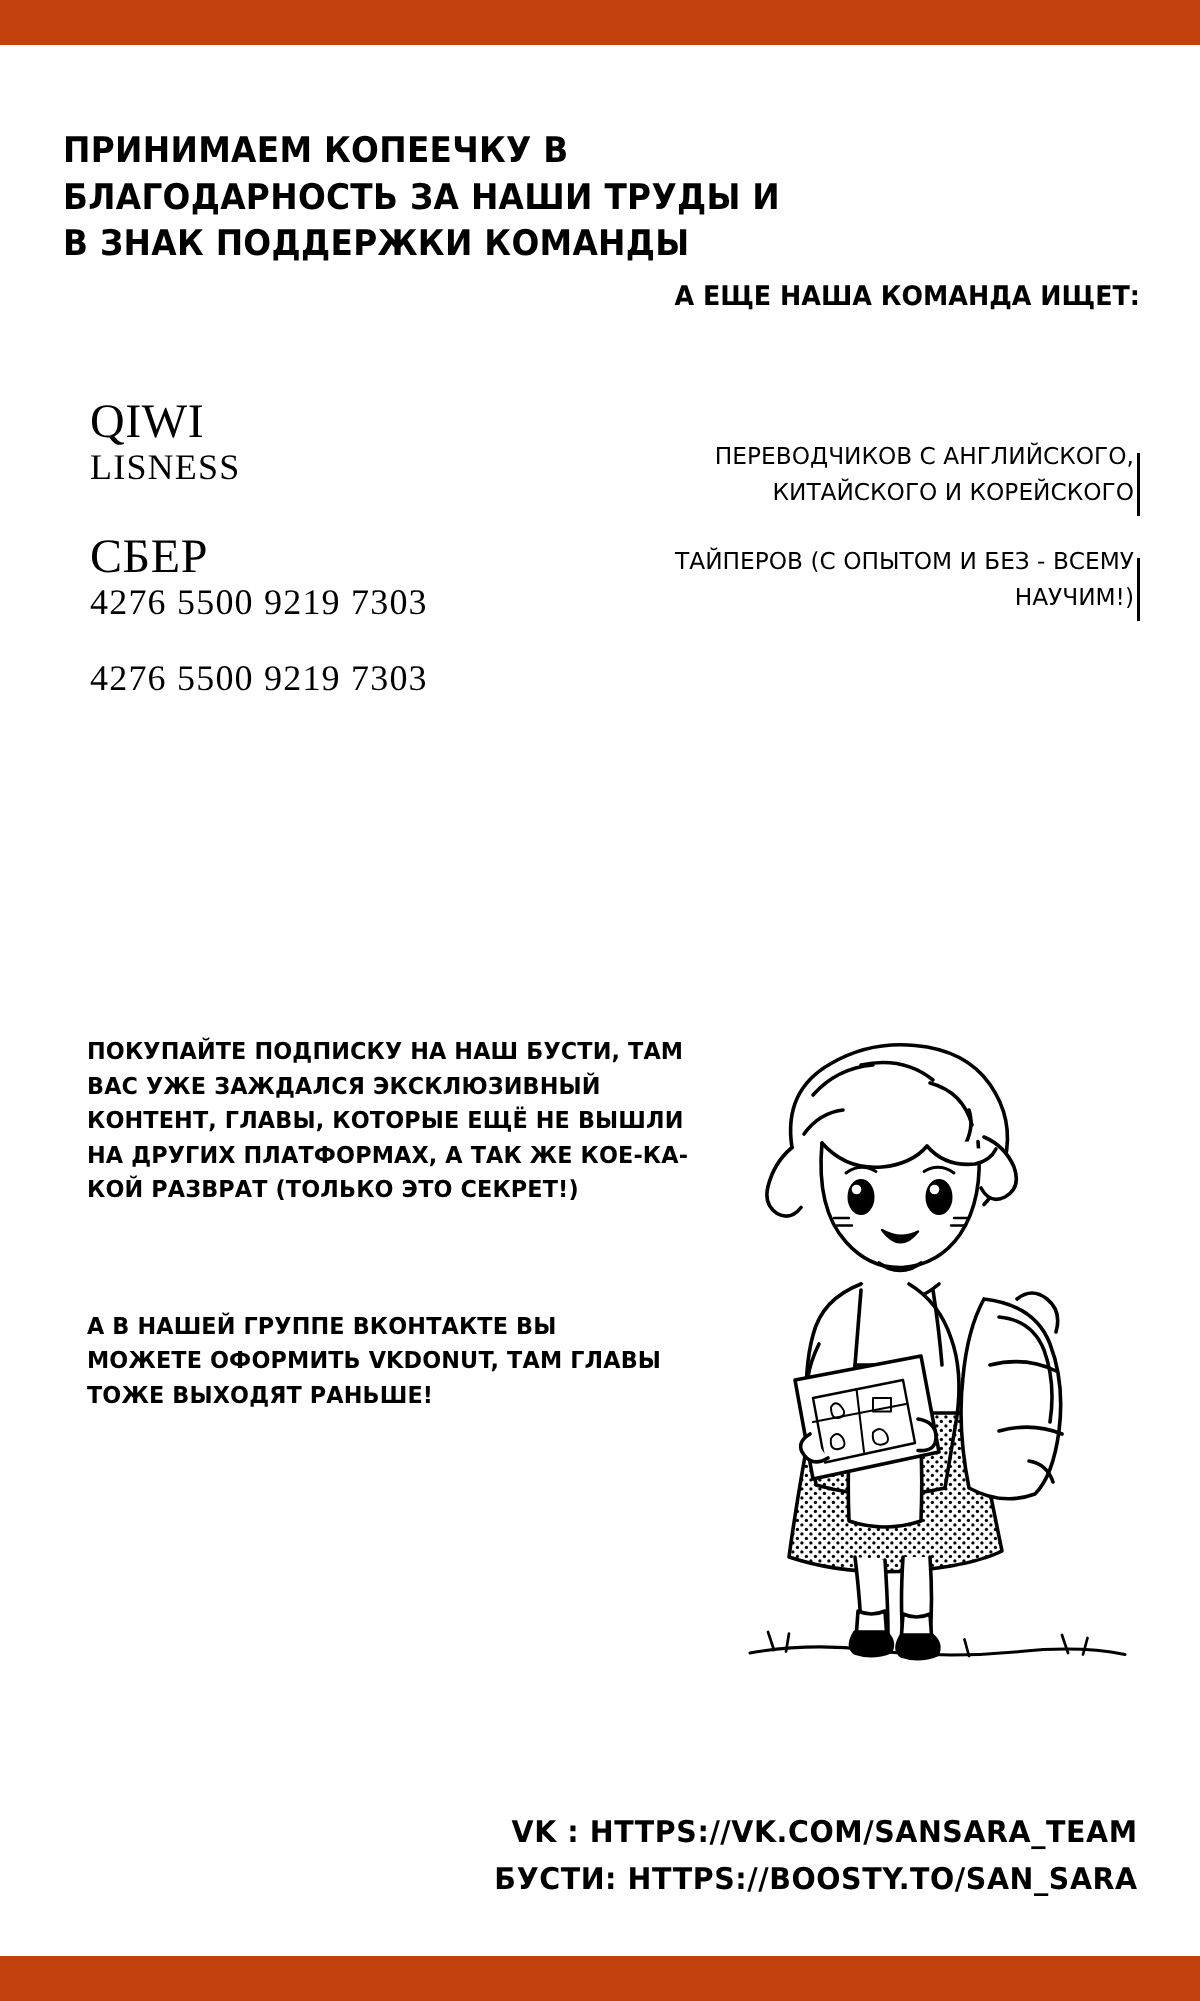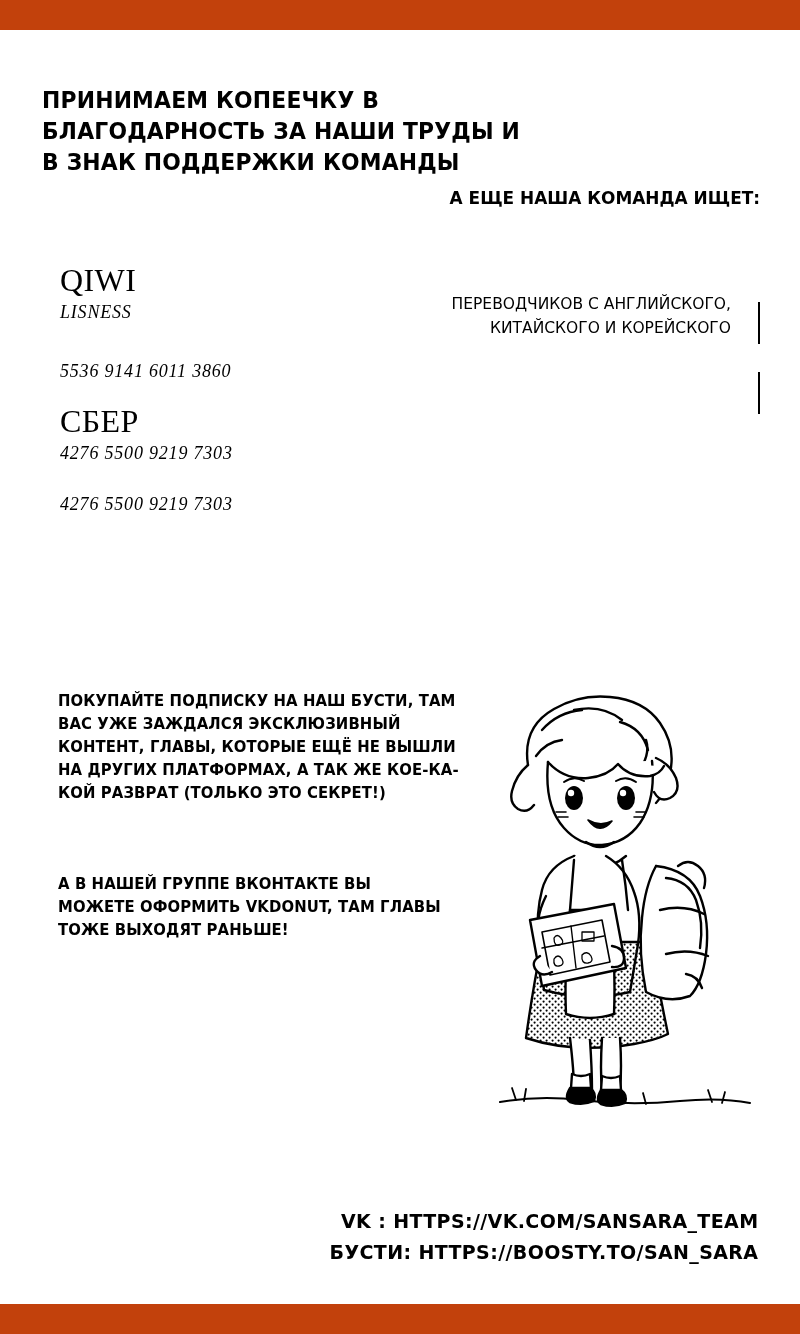--- a/index.html
+++ b/index.html
@@ -53,24 +53,23 @@
   .pay-name {
     font-family: "Liberation Serif", serif;
     font-size: 32px;
     line-height: 31px;
     letter-spacing: 0.4px;
     text-transform: uppercase;
     font-variant: small-caps;
   }
   .pay-value {
     font-family: "Liberation Serif", serif;
-    font-size: 18px;
+    font-size: 24px;
     line-height: 33px;
     letter-spacing: 0.8px;
-    font-style: italic;
   }
   .pay-item.first { margin-bottom: 26px; }
   .pay-item.gap { margin-top: 18px; }
 
   
   .seek-title {
     position: absolute;
     right: 40px;
     top: 155px;
     width: 340px;
@@ -86,21 +85,21 @@
   }
   .seek-list {
     position: absolute;
     right: 40px;
     top: 262px;
     width: 330px;
   }
   .seek-item {
     position: relative;
     text-align: right;
-    padding-right: 29px;
+    padding-right: 4px;
     margin-bottom: 22px;
     font-family: "DejaVu Sans", sans-serif;
     font-size: 15.5px;
     line-height: 24px;
     color: #000;
     text-transform: uppercase;
     font-variant: small-caps;
   }
   .seek-item .bar {
     position: absolute;
@@ -162,40 +161,40 @@
   <div id="sheet">
 
     <div class="headline">Принимаем копеечку в благодарность за наши труды и в знак поддержки команды</div>
 
     <div class="pay-block">
       <div class="pay-item first">
         <div class="pay-name">Qiwi</div>
         <div class="pay-value">LISNESS</div>
       </div>
       <div class="pay-item">
-        <div class="pay-value">5536 9141 6011 3860</div>
       </div>
       <div class="pay-item gap">
         <div class="pay-name">Сбер</div>
         <div class="pay-value">4276 5500 9219 7303</div>
       </div>
       <div class="pay-item gap">
         <div class="pay-value">4276 5500 9219 7303</div>
       </div>
     </div>
 
     <div class="seek-title">А еще наша команда ищет:</div>
 
     <div class="seek-list">
       <div class="seek-item">
         <span class="bar"></span>
         <span>Переводчиков с английского, китайского и корейского</span>
       </div>
       <div class="seek-item">
         <span class="bar"></span>
+        <span>Тайперов (с опытом и без - всему научим!)</span>
       </div>
     </div>
 
     <div class="para" id="para-boosty">Покупайте подписку на наш Бусти, там вас уже заждался эксклюзивный контент, главы, которые ещё не вышли на других платформах, а так же кое-ка-кой разврат (только это секрет!)</div>
     <div class="para" id="para-vk">А в нашей группе ВКонтакте вы можете оформить VKDonut, там главы тоже выходят раньше!</div>
 
     <div class="illus">
       <svg viewBox="0 0 310 470" width="310" height="470" xmlns="http://www.w3.org/2000/svg">
         <defs>
           <pattern id="dots" width="6" height="6" patternUnits="userSpaceOnUse">

